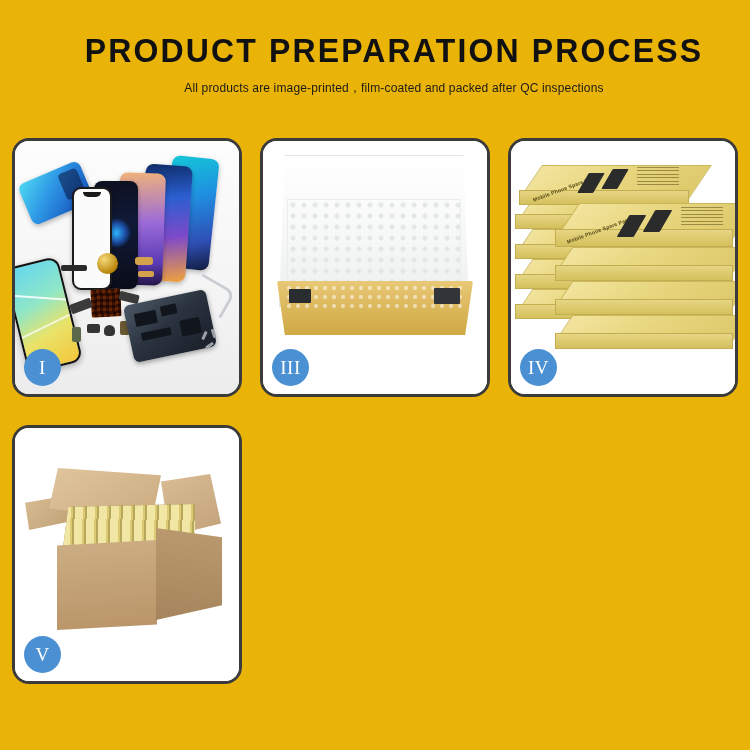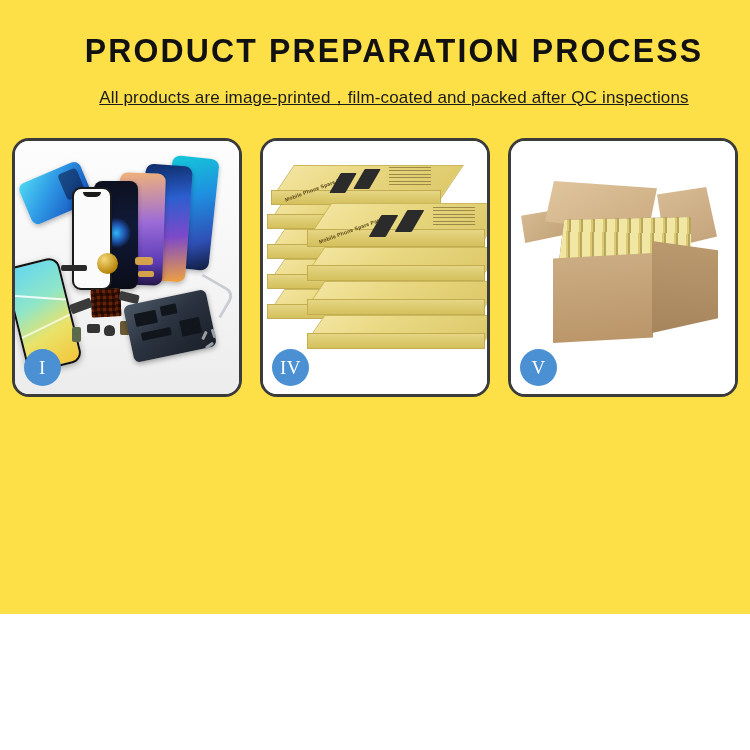--- a/index.html
+++ b/index.html
@@ -3,33 +3,33 @@
 <meta charset="utf-8">
 <title>Product Preparation Process</title>
 <style>
   * { box-sizing: border-box; margin: 0; padding: 0; }
   html, body {
     width: 750px; height: 750px;
     background: #ffffff;
     font-family: "Liberation Sans", sans-serif;
     overflow: hidden;
   }
-  .page { position: relative; width: 750px; height: 614px; background: #fde047; padding-left: 38px; }
+  .page { position: relative; width: 750px; height: 750px; background: #eab308; padding-left: 38px; }
 
   
   .header { text-align: center; padding-top: 34px; }
   .title {
     font-size: 33px; font-weight: 700; color: #111;
     letter-spacing: 2.2px; line-height: 1.05;
     transform: scaleX(0.97); transform-origin: center;
     white-space: nowrap;
   }
   .subtitle {
-    margin-top: 17px; font-size: 17px; color: #1a1a1a;
-    letter-spacing: 0.15px; white-space: nowrap; text-decoration: underline;
+    margin-top: 11px; font-size: 12px; color: #1a1a1a;
+    letter-spacing: 0.15px; white-space: nowrap;
   }
 
   
   .grid {
     position: absolute; left: 12px; top: 138px;
     width: 726px; height: 546px;
     display: grid;
     grid-template-columns: repeat(3, 1fr);
     grid-template-rows: repeat(2, 1fr);
     column-gap: 18px; row-gap: 28px;
@@ -236,20 +236,29 @@
         <div class="screws">
             <b></b>
             <b></b>
             <b></b>
           </div>
       </div>
       <div class="badge">I</div>
     </div>
 
 
+    <div class="panel">
+      <div class="stage iii-stage">
+        <div class="iii-lidback"></div>
+        <div class="iii-foam"></div>
+        <div class="iii-tray"></div>
+        <div class="iii-item"></div>
+      </div>
+      <div class="badge">III</div>
+    </div>
 
     <div class="panel">
       <div class="stage iv-stage">
 
         <div class="ybox" style="left:4px; top:58px; width:108px; height:30px;">
           <div class="lid"></div>
           <div class="side"></div>
         </div>
         <div class="ybox" style="left:4px; top:88px; width:108px; height:30px;">
           <div class="lid"></div>

